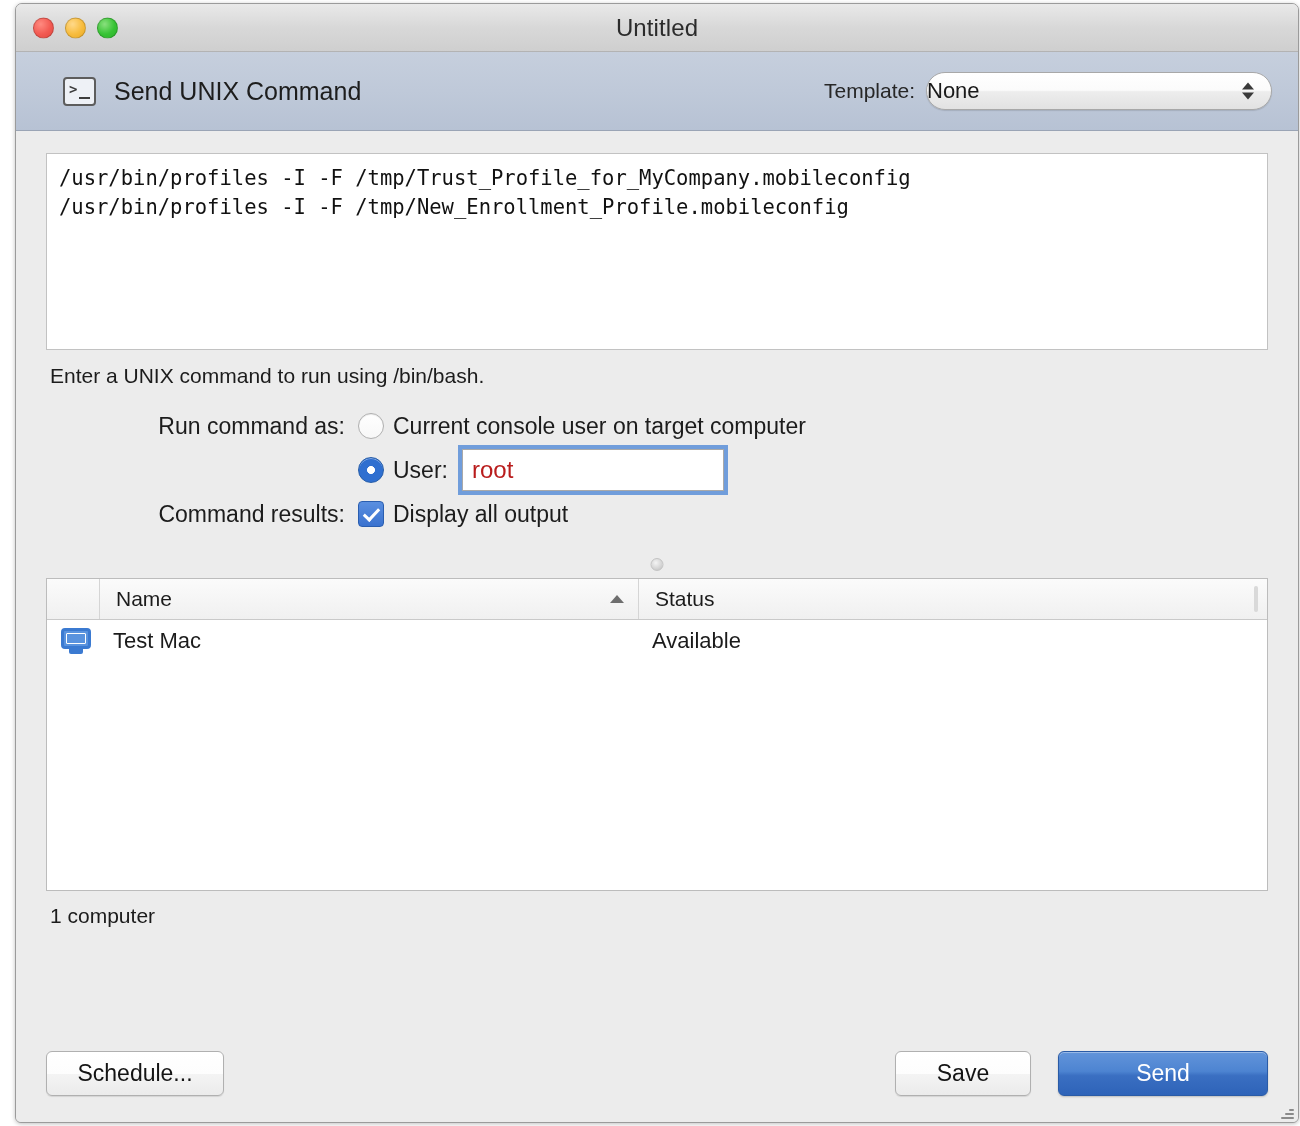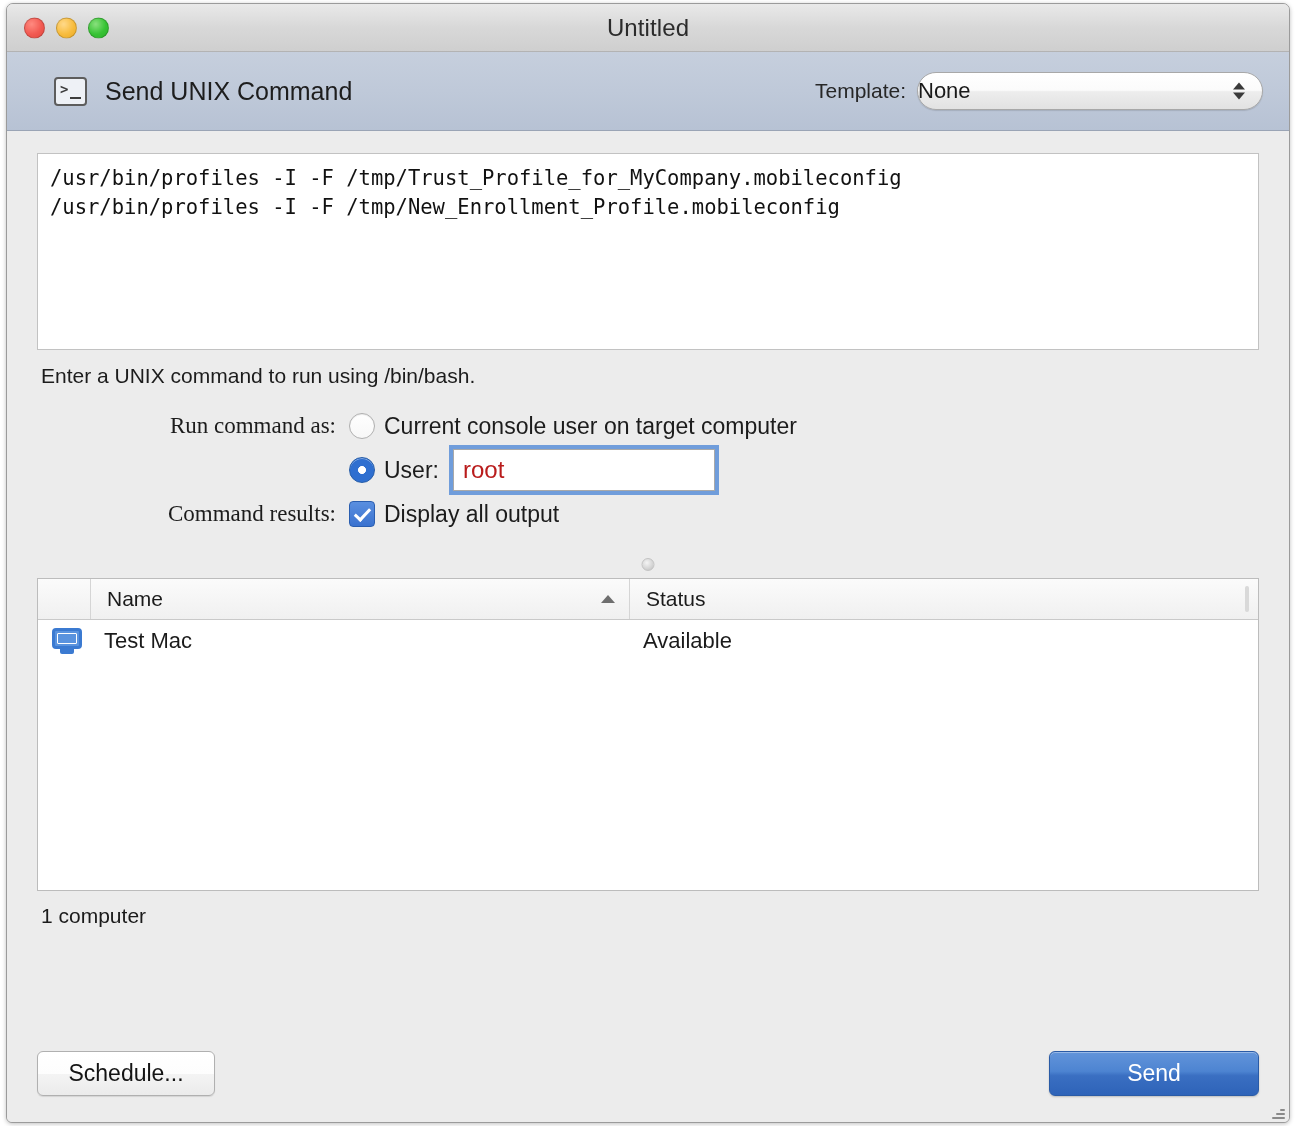--- a/index.html
+++ b/index.html
@@ -12,21 +12,21 @@
     position: relative;
     width: 1300px;
     height: 1126px;
     overflow: hidden;
     background: #ffffff;
   }
 
   
   .window {
     position: absolute;
-    left: 6px;
+    left: 15px;
     top: 3px;
     width: 1282px;
     height: 1118px;
     background: #ececec;
     border: 1px solid #9b9b9b;
     border-radius: 7px 7px 6px 6px;
     box-shadow: 0 1px 4px rgba(0,0,0,0.25);
     overflow: hidden;
     display: flex;
     flex-direction: column;
@@ -205,21 +205,20 @@
     min-height: 44px;
   }
   .form-label {
     width: 312px;
     text-align: right;
     font-size: 23px;
     color: #1c1c1c;
     padding-right: 13px;
     box-sizing: border-box;
     flex: 0 0 312px;
-    font-family: Liberation Serif, serif;
   }
   .control-group {
     display: flex;
     align-items: center;
     gap: 9px;
   }
   .radio {
     width: 26px;
     height: 26px;
     border-radius: 50%;
@@ -563,20 +562,21 @@
             <div class="td status">Available</div>
           </div>
         </div>
       </div>
 
       <div class="count-line">1 computer</div>
 
       <div class="footer">
         <div class="btn plain schedule">Schedule...</div>
         <div class="spacer"></div>
+        <div class="btn plain save">Save</div>
         <div class="btn primary gap-btn">Send</div>
       </div>
 
     </div>
 
     <div class="resize-grip">
       <i></i>
         <i></i>
         <i></i>
     </div>

